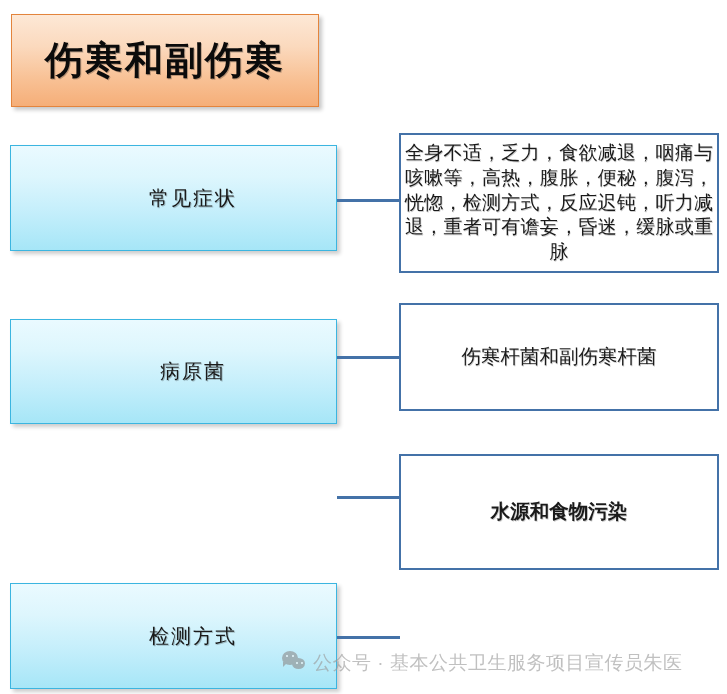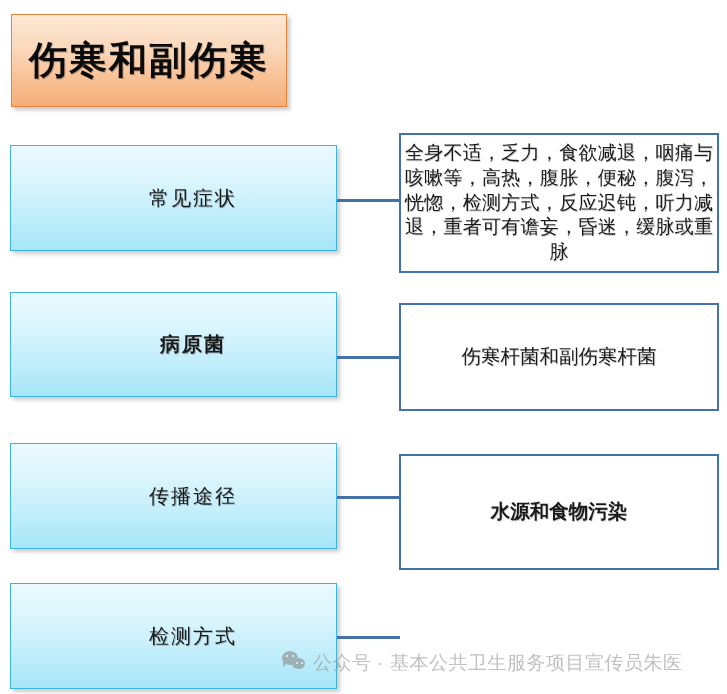--- a/index.html
+++ b/index.html
@@ -16,21 +16,21 @@
     height: 694px;
     background: #ffffff;
     overflow: hidden;
   }
 
   
   .title-box {
     position: absolute;
     left: 11px;
     top: 14px;
-    width: 276px;
+    width: 308px;
     height: 93px;
     box-sizing: border-box;
     border: 1.5px solid #e3843c;
     background: linear-gradient(to bottom,
                 #fde8d6 0%,
                 #fbd9bd 35%,
                 #f8c195 70%,
                 #f5ae78 100%);
     box-shadow: 3px 3px 4px rgba(0,0,0,0.22);
     display: flex;
@@ -173,31 +173,28 @@
   </div>
 
   <div class="left-box" style="top:145px;height:106px;">
     <div class="left-label">常见症状</div>
   </div>
   <div class="connector" style="top:199px;"></div>
   <div class="right-box" style="top:133px;height:140px;">
     <div class="right-text justified">全身不适，乏力，食欲减退，咽痛与咳嗽等，高热，腹胀，便秘，腹泻，恍惚，检测方式，反应迟钝，听力减退，重者可有谵妄，昏迷，缓脉或重脉</div>
   </div>
 
-  <div class="left-box" style="top:292px;height:105px;font-weight:bold;">
+  <div class="left-box" style="top:319px;height:105px;">
     <div class="left-label">病原菌</div>
   </div>
   <div class="connector" style="top:356px;"></div>
   <div class="right-box" style="top:303px;height:108px;">
     <div class="right-text">伤寒杆菌和副伤寒杆菌</div>
   </div>
 
-  <div class="left-box" style="top:443px;height:106px;">
-    <div class="left-label">传播途径</div>
-  </div>
   <div class="connector" style="top:496px;"></div>
   <div class="right-box" style="top:454px;height:116px;font-weight:bold;">
     <div class="right-text">水源和食物污染</div>
   </div>
 
   <div class="left-box" style="top:583px;height:106px;">
     <div class="left-label">检测方式</div>
   </div>
   <div class="connector" style="top:636px;"></div>
 

